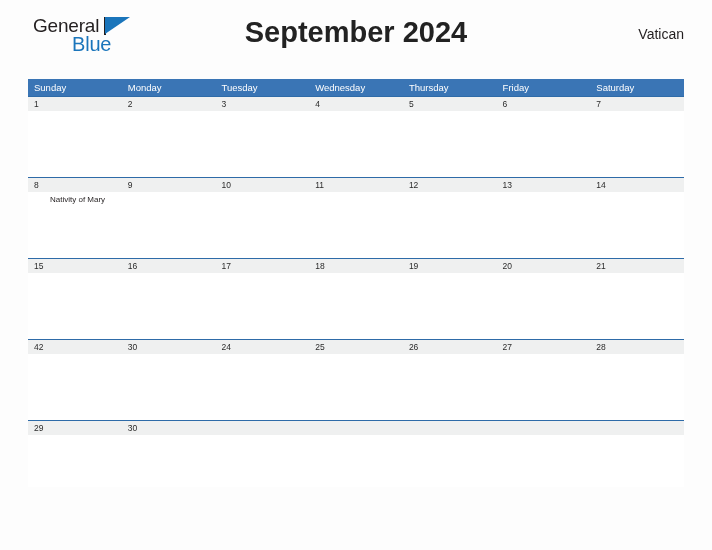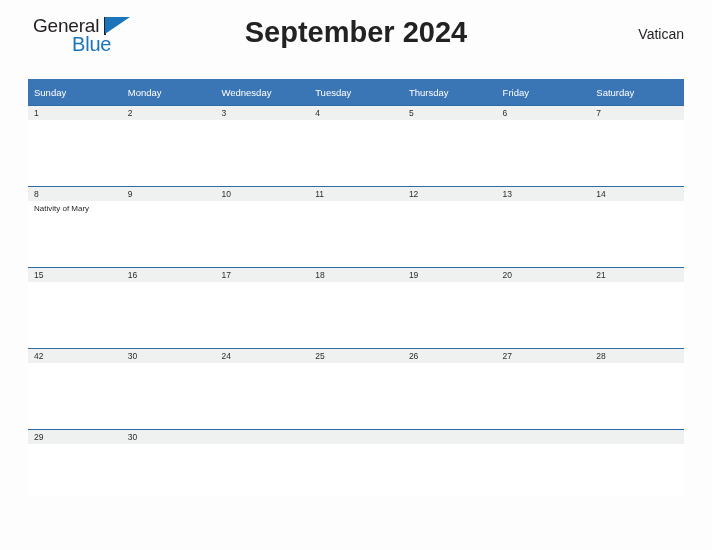--- a/index.html
+++ b/index.html
@@ -96,21 +96,21 @@
   .calendar {
     position: absolute;
     left: 28px;
     top: 79px;
     width: 656px;
   }
 
   .weekday-row {
     display: flex;
     background: #3a75b5;
-    height: 26px;
+    height: 17px;
     align-items: center;
   }
   .weekday-cell {
     flex: 1 1 0;
     font-size: 9.5px;
     color: #ffffff;
     padding-left: 6px;
     box-sizing: border-box;
     line-height: 17px;
   }
@@ -140,20 +140,21 @@
   .event-band {
     display: flex;
     background: #ffffff;
     height: 66px;
   }
   .event-cell {
     flex: 1 1 0;
     padding-left: 6px;
     padding-top: 2px;
     box-sizing: border-box;
+    margin-left: 16px;
   }
   .event-text {
     font-size: 8px;
     color: #231f20;
     line-height: 11px;
     display: block;
   }
 
   .week-row.last .event-band {
     height: 52px;
@@ -177,22 +178,22 @@
 
     <div class="region">Vatican</div>
 
   </div>
 
   <div class="calendar">
 
     <div class="weekday-row">
       <div class="weekday-cell">Sunday</div>
       <div class="weekday-cell">Monday</div>
+      <div class="weekday-cell">Tuesday</div>
       <div class="weekday-cell">Wednesday</div>
-      <div class="weekday-cell">Tuesday</div>
       <div class="weekday-cell">Thursday</div>
       <div class="weekday-cell">Friday</div>
       <div class="weekday-cell">Saturday</div>
     </div>
 
     <div class="week-row">
       <div class="date-band">
         <div class="date-cell">1</div>
         <div class="date-cell">2</div>
         <div class="date-cell">3</div>

